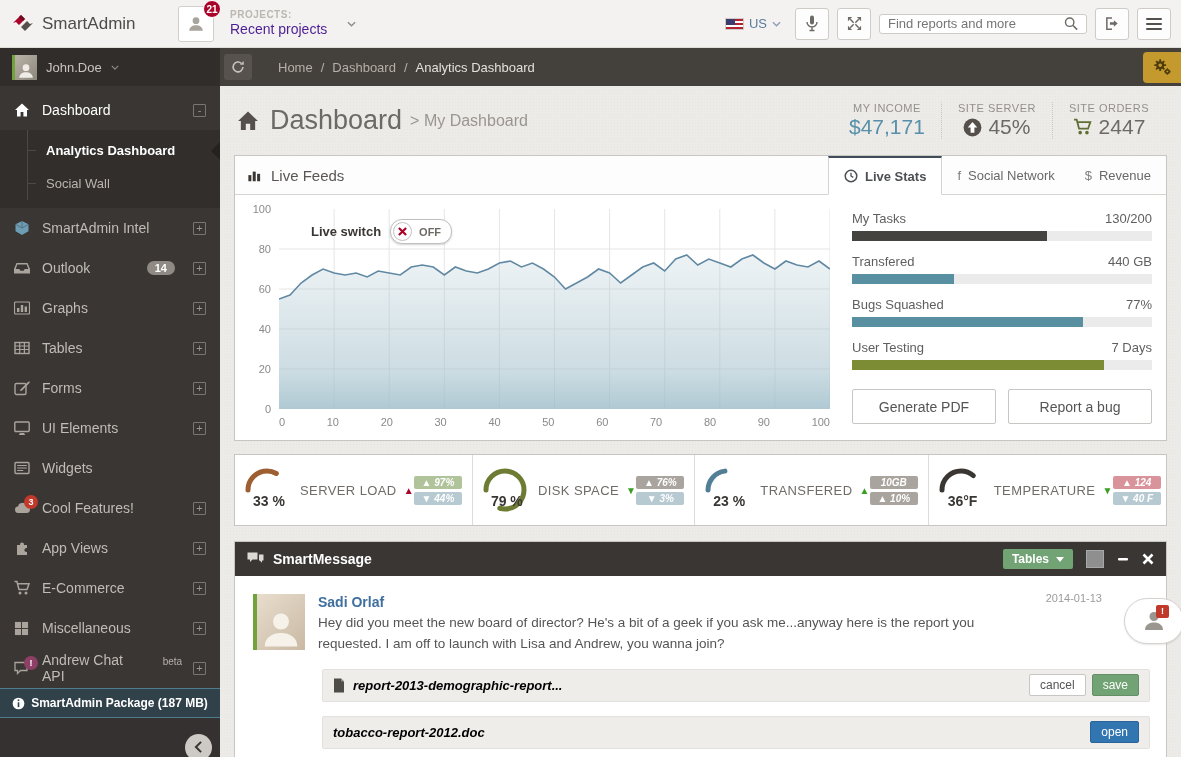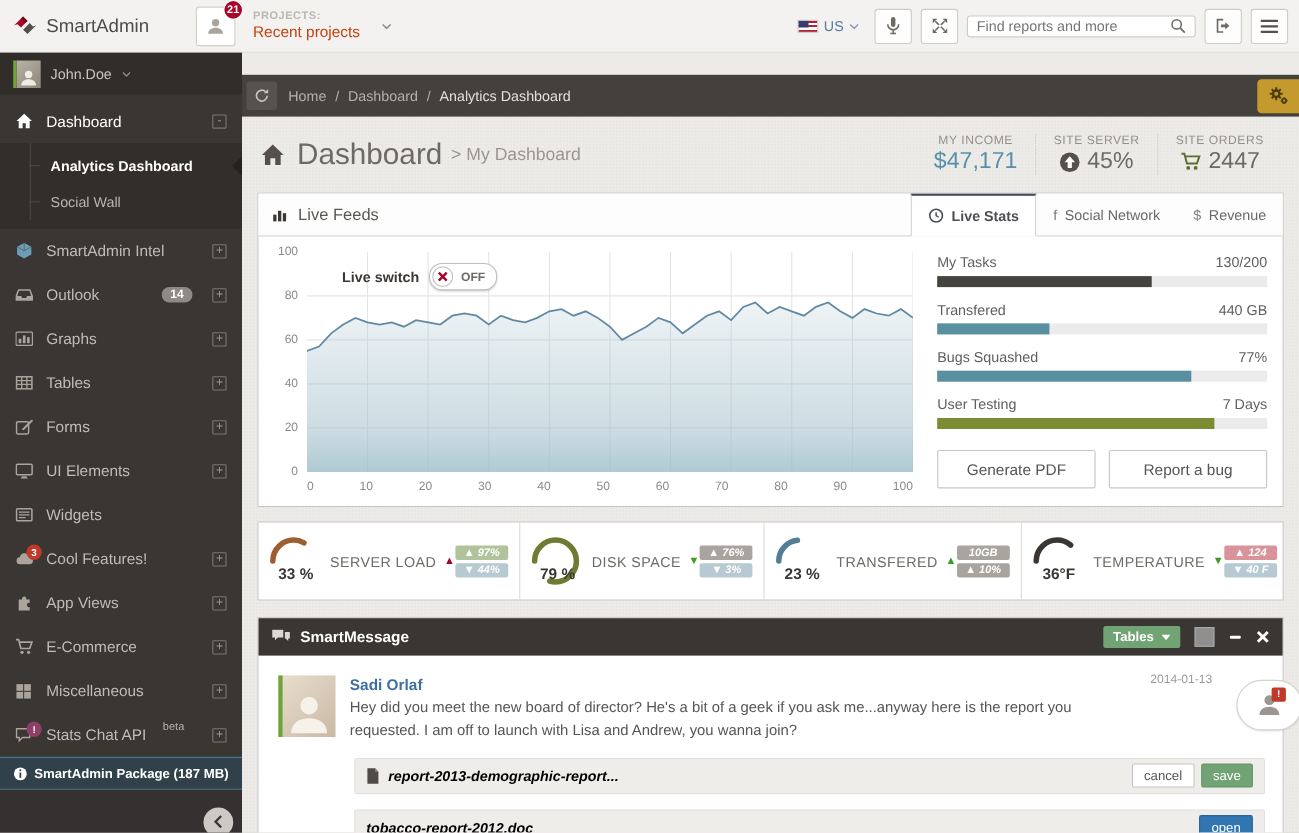--- a/index.html
+++ b/index.html
@@ -8,21 +8,21 @@
   .app { width:1181px; height:757px; overflow:hidden; background:#edebe8; display:flex; flex-direction:column; position:relative; margin:0 auto; }
 
   
   .top-header { height:48px; flex:0 0 48px; background:#f3f2f0; display:flex; align-items:center; border-bottom:1px solid #e0ddd9; }
   .logo-area { width:178px; flex:0 0 178px; display:flex; align-items:center; gap:8px; padding-left:12px; }
   .brand { font-size:17px; color:#4c4c4c; }
   .activity-btn { width:36px; height:36px; background:#fff; border:1px solid #d2cfca; border-radius:3px; position:relative; display:flex; align-items:center; justify-content:center; color:#a9a49e; margin-right:16px; cursor:pointer; }
   .activity-badge { position:absolute; top:-7px; right:-8px; background:#a90329; color:#fff; font-size:10px; font-weight:bold; border-radius:50%; width:18px; height:18px; line-height:18px; text-align:center; border:1px solid #fff; }
   .projects { line-height:1.25; cursor:pointer; }
   .projects .lbl { font-size:10px; color:#bcb7b1; letter-spacing:.5px; font-weight:bold; }
-  .projects .val { font-size:14px; color:#c2410c; display:flex; gap:20px; }
+  .projects .val { font-size:14px; color:#4c1d95; display:flex; gap:20px; }
   .header-right { margin-left:auto; display:flex; align-items:center; gap:8px; padding-right:10px; }
   .lang { display:flex; align-items:center; gap:5px; color:#5b7c9d; font-size:13px; margin-right:6px; cursor:pointer; }
   .flag { width:19px; height:12px; background:repeating-linear-gradient(180deg,#b22234 0 2px,#fff 2px 4px); position:relative; border:1px solid #cfccc8; }
   .flag::after { content:""; position:absolute; left:0; top:0; width:9px; height:6px; background:#3c3b6e; }
   .icon-btn { width:34px; height:32px; border:1px solid #cfccc8; background:#fdfdfd; border-radius:3px; display:flex; align-items:center; justify-content:center; color:#6d6a66; cursor:pointer; }
   .search-box { display:flex; align-items:center; background:#fff; border:1px solid #cfccc8; border-radius:3px; height:20px; width:208px; padding:0 8px; }
   .search-box input { border:none; outline:none; flex:1; font-size:13px; color:#777; font-family:inherit; background:transparent; }
   .hamburger span { display:block; width:16px; height:2px; background:#55504b; margin:3px 0; border-radius:1px; }
 
   
@@ -49,21 +49,21 @@
   .sub-item { height:33px; display:flex; align-items:center; padding-left:46px; font-size:13px; color:#b9b4ae; position:relative; cursor:pointer; }
   .sub-item::before { content:""; position:absolute; left:27px; width:9px; height:1px; background:#4c4843; }
   .sub-item.active { color:#fff; font-weight:bold; }
   .sub-item.active::after { content:""; position:absolute; right:0; top:50%; margin-top:-9px; border-top:9px solid transparent; border-bottom:9px solid transparent; border-right:9px solid #252120; }
   .package { margin-top:auto; height:30px; flex:0 0 30px; display:flex; align-items:center; justify-content:center; gap:6px; font-size:12px; font-weight:bold; color:#fff; background:#30414a; border-top:1px solid #4d7d8c; border-bottom:1px solid #4d7d8c; cursor:pointer; }
   .side-footer { height:58px; flex:0 0 58px; display:flex; align-items:center; justify-content:flex-end; padding-right:8px; background:#353130; }
   .collapse-btn { width:27px; height:27px; border-radius:50%; background:#cdc9c4; color:#3a3633; display:flex; align-items:center; justify-content:center; cursor:pointer; }
 
   
   .content-col { flex:1; display:flex; flex-direction:column; min-width:0; }
-  .ribbon { height:38px; flex:0 0 38px; background:#44403c; display:flex; align-items:center; padding-left:4px; gap:10px;margin-top:20px; }
+  .ribbon { height:38px; flex:0 0 38px; background:#44403c; display:flex; align-items:center; padding-left:4px; gap:26px; }
   .refresh-btn { width:28px; height:26px; background:#57524d; border-radius:3px; display:flex; align-items:center; justify-content:center; color:#c7c2bd; cursor:pointer; }
   .breadcrumb { font-size:13px; color:#b5afa8; display:flex; gap:8px; align-items:center; }
   .breadcrumb .crumb { cursor:pointer; }
   .breadcrumb .crumb.current { color:#e3dfda; }
   .gears-btn { margin-left:auto; width:38px; height:31px; background:#c49a2e; border-radius:4px 0 0 4px; display:flex; align-items:center; justify-content:center; color:#4d3c0d; cursor:pointer; }
 
   .content-scroll { flex:1; padding:6px 14px 0; overflow:hidden; background:
       radial-gradient(rgba(0,0,0,.025) 1px, transparent 1px); background-size:3px 3px; }
 
   
@@ -381,21 +381,21 @@
           <span class="expand-box">+</span>
         </div>
 
         <div class="nav-item">
           <span class="nico" style="position:relative">
             <svg class="ic" width="17" height="15" viewBox="0 0 17 15">
                 <path d="M1 1.5h12v8H6.5L3.5 12.5v-3H1z" stroke="currentColor" stroke-width="1.3" fill="none"></path>
               </svg>
             <span class="dot-badge purple">!</span>
           </span>
-          <span>Stats Chat API</span>
+          <span>Andrew Chat API</span>
           <span class="beta">beta</span>
           <span class="expand-box">+</span>
         </div>
       </div>
 
       <div class="package">
         <svg class="ic" width="13" height="13" viewBox="0 0 16 16">
             <circle cx="8" cy="8" r="7.2" fill="#fff"></circle>
             <rect x="7" y="6.5" width="2" height="6" fill="#30414a"></rect>
             <rect x="7" y="3" width="2" height="2" fill="#30414a"></rect>

